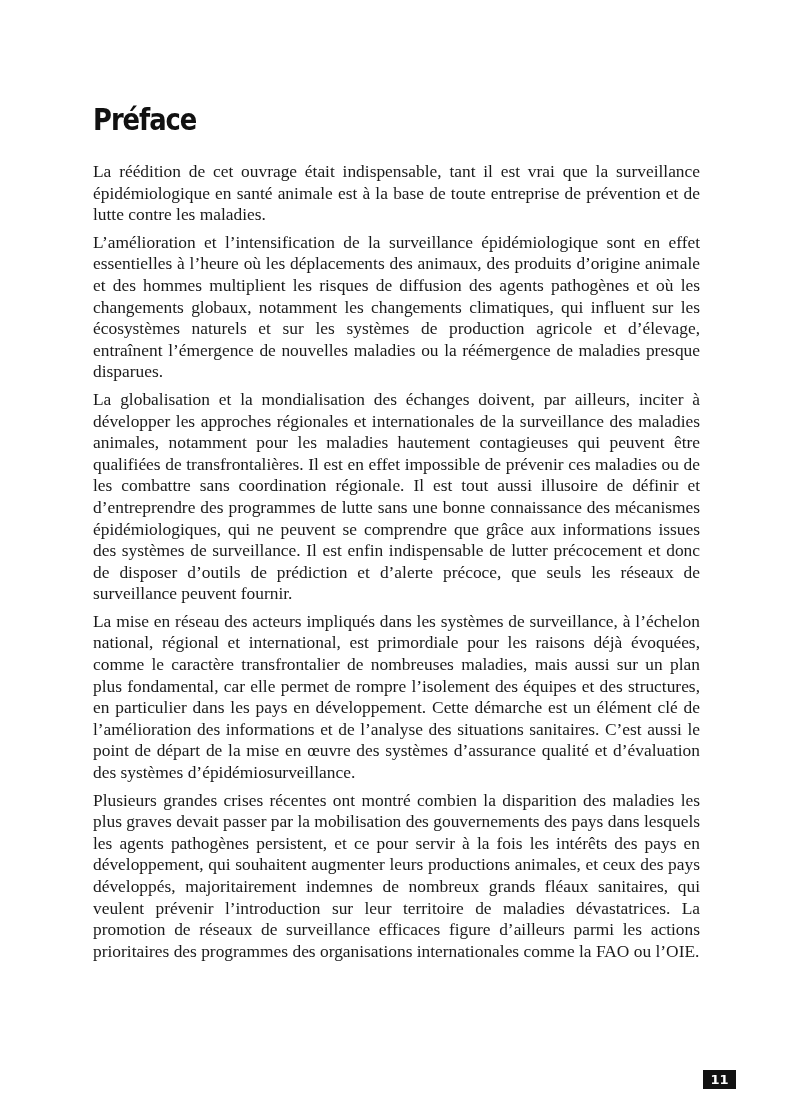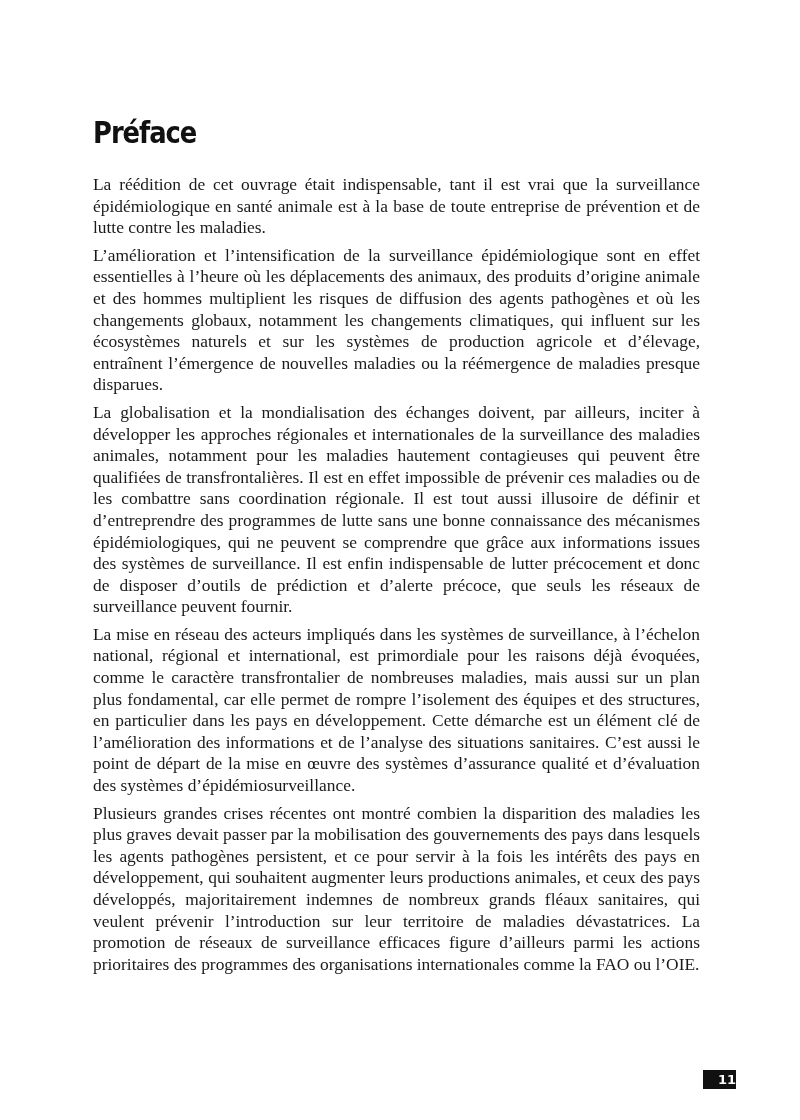--- a/index.html
+++ b/index.html
@@ -10,21 +10,21 @@
     body {
       width: 800px;
       height: 1120px;
       position: relative;
       overflow: hidden;
       color: #1a1a1a;
     }
     .page {
       position: absolute;
       left: 93px;
-      top: 113px;
+      top: 100px;
       width: 615px;
     }
     .title {
       font-family: "DejaVu Sans", sans-serif;
       font-weight: bold;
       font-size: 30px;
       letter-spacing: -1.2px;
       line-height: 40px;
       margin: 0 0 21px 0;
       color: #111;
@@ -46,21 +46,21 @@
       left: 703px;
       top: 1070px;
       width: 33px;
       height: 19px;
       background: #111;
       color: #fff;
       font-family: "DejaVu Sans", sans-serif;
       font-weight: bold;
       font-size: 13px;
       line-height: 19px;
-      text-align: right;
+      text-align: center;
     }
   </style>
 </head>
 <body>
 
 <div class="page">
   <h1 class="title">Préface</h1>
   <div class="body-text">
     <p>La réédition de cet ouvrage était indispensable, tant il est vrai que la surveil­lance épidémiologique en santé animale est à la base de toute entreprise de prévention et de lutte contre les maladies.</p>
     <p>L’amélioration et l’intensification de la surveillance épidémiologique sont en effet essentielles à l’heure où les déplacements des animaux, des produits d’ori­gine animale et des hommes multiplient les risques de diffusion des agents pathogènes et où les changements globaux, notamment les changements cli­matiques, qui influent sur les écosystèmes naturels et sur les systèmes de pro­duction agricole et d’élevage, entraînent l’émergence de nouvelles maladies ou la réémergence de maladies presque disparues.</p>

